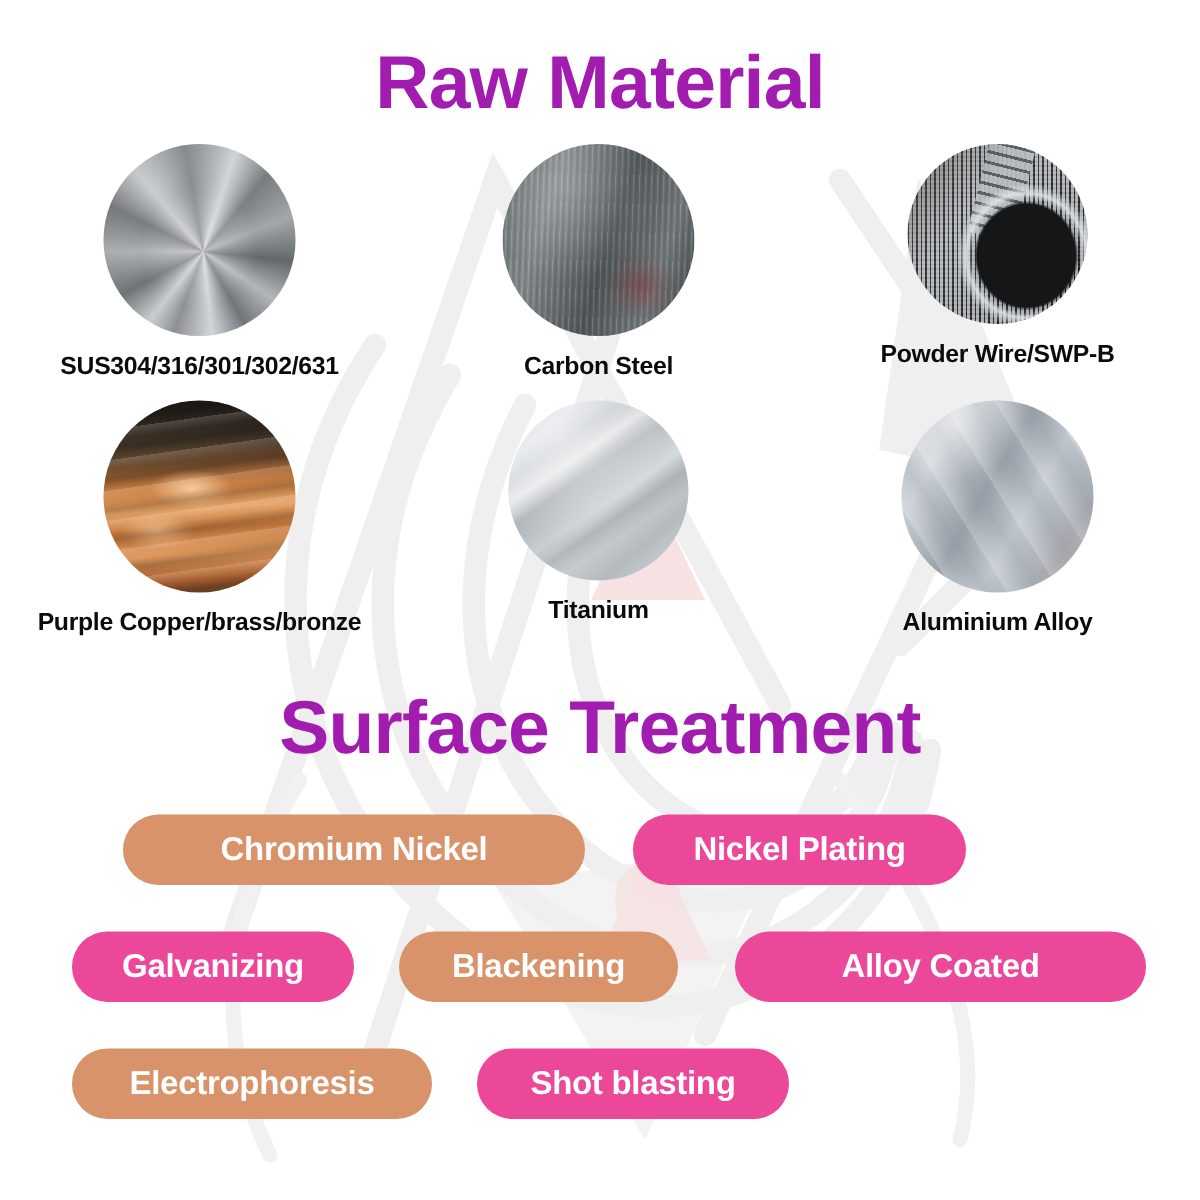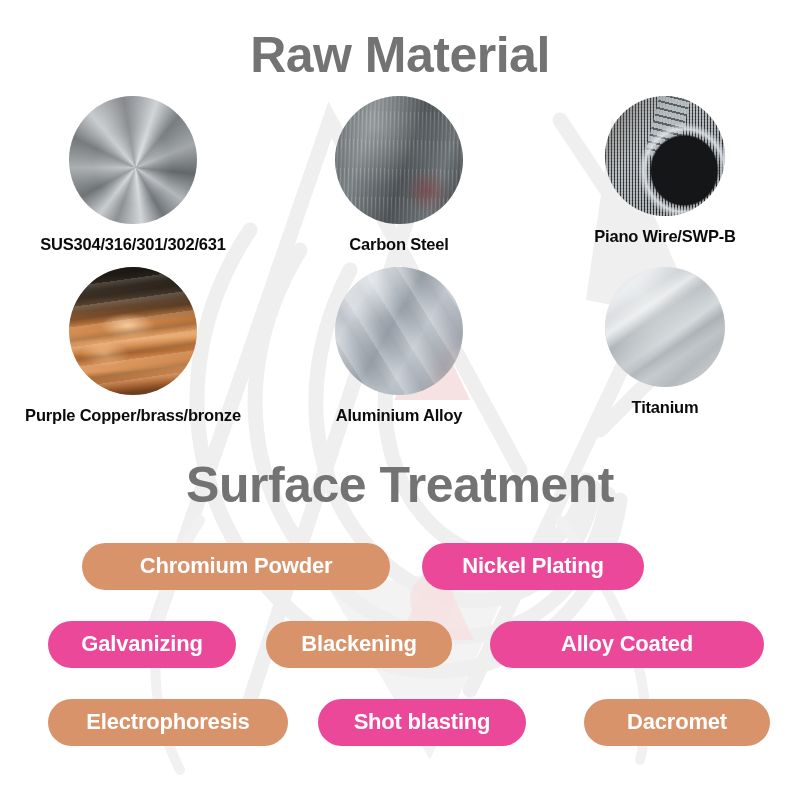--- a/index.html
+++ b/index.html
@@ -12,21 +12,21 @@
   }
   #page{position:relative;width:800px;height:800px;overflow:hidden;background:#fff;}
 
   
   .wm{position:absolute;inset:0;overflow:hidden;pointer-events:none;z-index:0;}
   .wm svg{position:absolute;left:0;top:0;}
 
   
   .heading{
     position:absolute;left:0;width:800px;text-align:center;
-    font-weight:bold;color:#737373;letter-spacing:-0.5px;
+    font-weight:bold;color:#a21caf;letter-spacing:-0.5px;
     z-index:3;white-space:nowrap;
   }
   #h-raw{top:24px;font-size:50px;line-height:62px;}
   #h-surface{top:454px;font-size:50px;line-height:62px;}
 
   
   .mat-grid{position:absolute;left:0;top:96px;width:800px;z-index:3;}
   .mat-row{display:flex;width:800px;}
   .mat-row.r2{margin-top:13px;}
   .mat-cell{width:266px;display:flex;flex-direction:column;align-items:center;}
@@ -189,57 +189,56 @@
         <div class="cap">SUS304/316/301/302/631</div>
       </div>
       <div class="mat-cell">
         <div class="circ tex-carbon"></div>
         <div class="cap">Carbon Steel</div>
       </div>
       <div class="mat-cell">
         <div class="circ small tex-piano">
           <span class="neck"></span>
         </div>
-        <div class="cap">Piano Wire/SWP-B</div>
+        <div class="cap">Powder Wire/SWP-B</div>
       </div>
     </div>
 
     <div class="mat-row r2">
       <div class="mat-cell">
         <div class="circ tex-copper"></div>
         <div class="cap">Purple Copper/brass/bronze</div>
       </div>
       <div class="mat-cell">
+        <div class="circ small tex-ti"></div>
+        <div class="cap">Titanium</div>
+      </div>
+      <div class="mat-cell">
         <div class="circ tex-alu"></div>
         <div class="cap">Aluminium  Alloy</div>
       </div>
-      <div class="mat-cell">
-        <div class="circ small tex-ti"></div>
-        <div class="cap">Titanium</div>
-      </div>
     </div>
 
   </div>
 
   <div class="heading" id="h-surface">Surface Treatment</div>
 
   <div class="pills">
 
     <div class="pill-row r-a">
-      <div class="pill orange p1">Chromium Powder</div>
+      <div class="pill orange p1">Chromium Nickel</div>
       <div class="pill gray p2">Nickel Plating</div>
     </div>
 
     <div class="pill-row r-b">
       <div class="pill gray p1">Galvanizing</div>
       <div class="pill orange p2">Blackening</div>
       <div class="pill gray p3">Alloy Coated</div>
     </div>
 
     <div class="pill-row r-c">
       <div class="pill orange p1">Electrophoresis</div>
       <div class="pill gray p2">Shot blasting</div>
-      <div class="pill orange p3">Dacromet</div>
     </div>
 
   </div>
 
 </div>
 
 </body></html>

